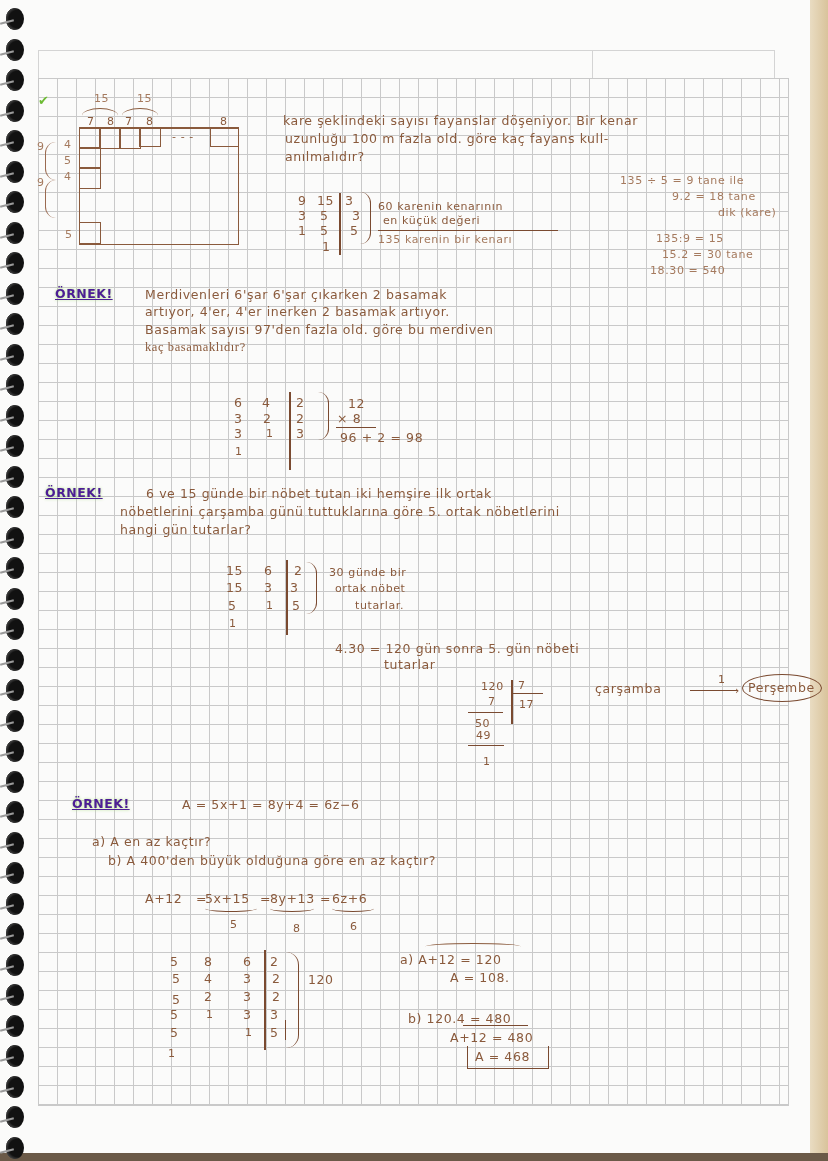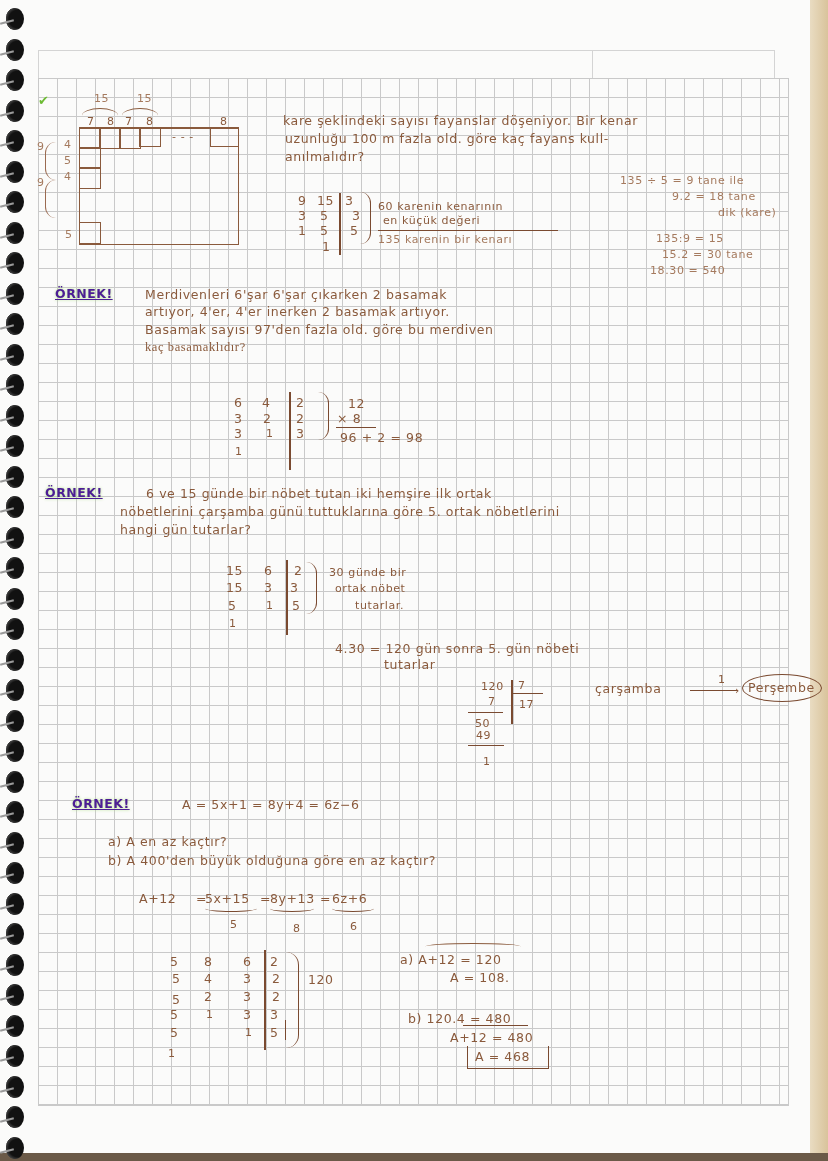--- a/index.html
+++ b/index.html
@@ -205,24 +205,24 @@
 
 <span class="hw" style="left:595px;top:680px;">çarşamba</span>
 <span class="hw sm" style="left:718px;top:671px;">1</span>
 <div class="hline" style="left:690px;top:690px;width:48px;"></div>
 <span class="hw sm" style="left:735px;top:682px;">›</span>
 <div class="circle" style="left:742px;top:674px;width:78px;height:26px;"></div>
 <span class="hw" style="left:748px;top:679px;">Perşembe</span>
 
 <span class="ornek" style="left:72px;top:796px;">ÖRNEK!</span>
 <span class="hw" style="left:182px;top:796px;">A = 5x+1 = 8y+4 = 6z−6</span>
-<span class="hw" style="left:108px;top:833px;">a) A en az kaçtır?</span>
+<span class="hw" style="left:92px;top:833px;">a) A en az kaçtır?</span>
 <span class="hw" style="left:108px;top:852px;">b) A 400'den büyük olduğuna göre en az kaçtır?</span>
 
-<span class="hw" style="left:139px;top:890px;">A+12</span>
+<span class="hw" style="left:145px;top:890px;">A+12</span>
 <span class="hw" style="left:196px;top:890px;">=</span>
 <span class="hw" style="left:205px;top:890px;">5x+15</span>
 <span class="hw" style="left:260px;top:890px;">=</span>
 <span class="hw" style="left:270px;top:890px;">8y+13</span>
 <span class="hw" style="left:320px;top:890px;">=</span>
 <span class="hw" style="left:332px;top:890px;">6z+6</span>
 <div class="ubrace" style="left:205px;top:905px;width:52px;"></div>
 <div class="ubrace" style="left:270px;top:905px;width:44px;"></div>
 <div class="ubrace" style="left:332px;top:905px;width:42px;"></div>
 <span class="hw sm" style="left:230px;top:916px;">5</span>

